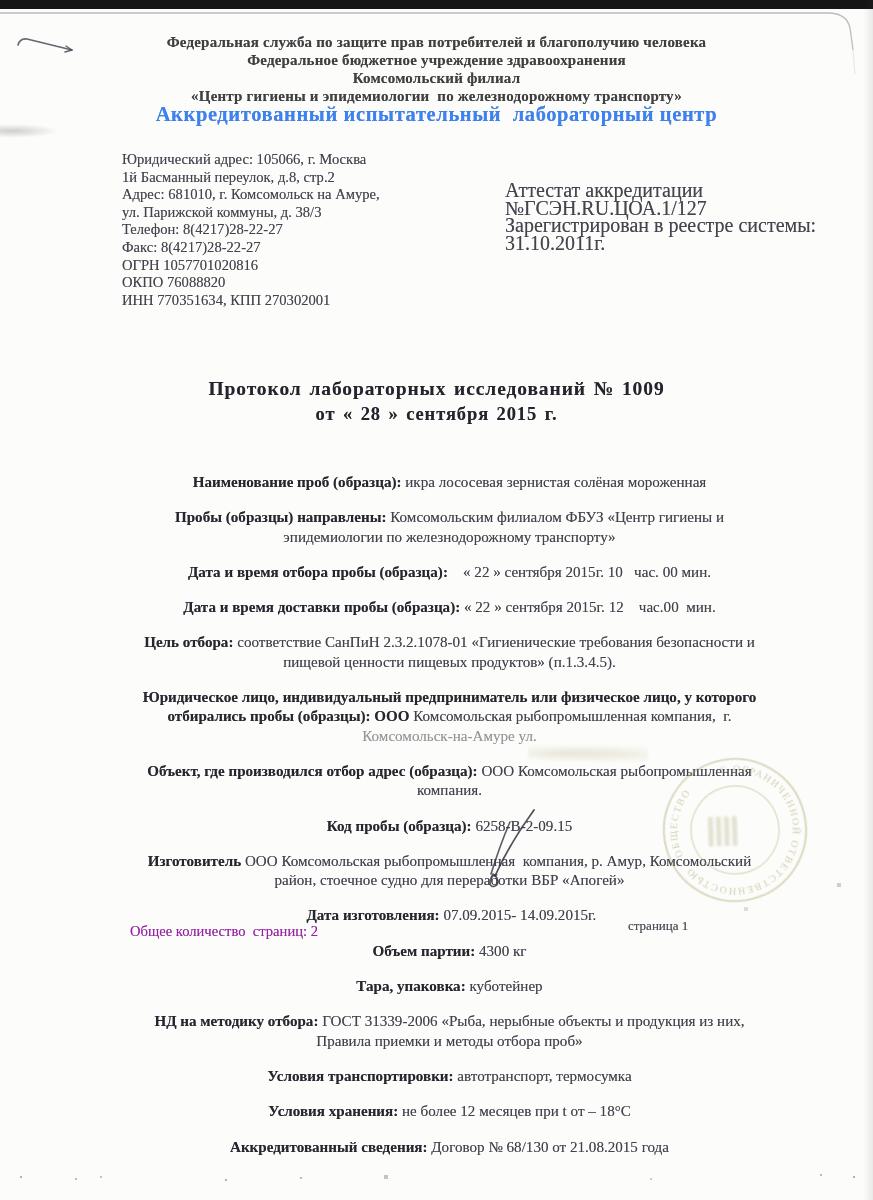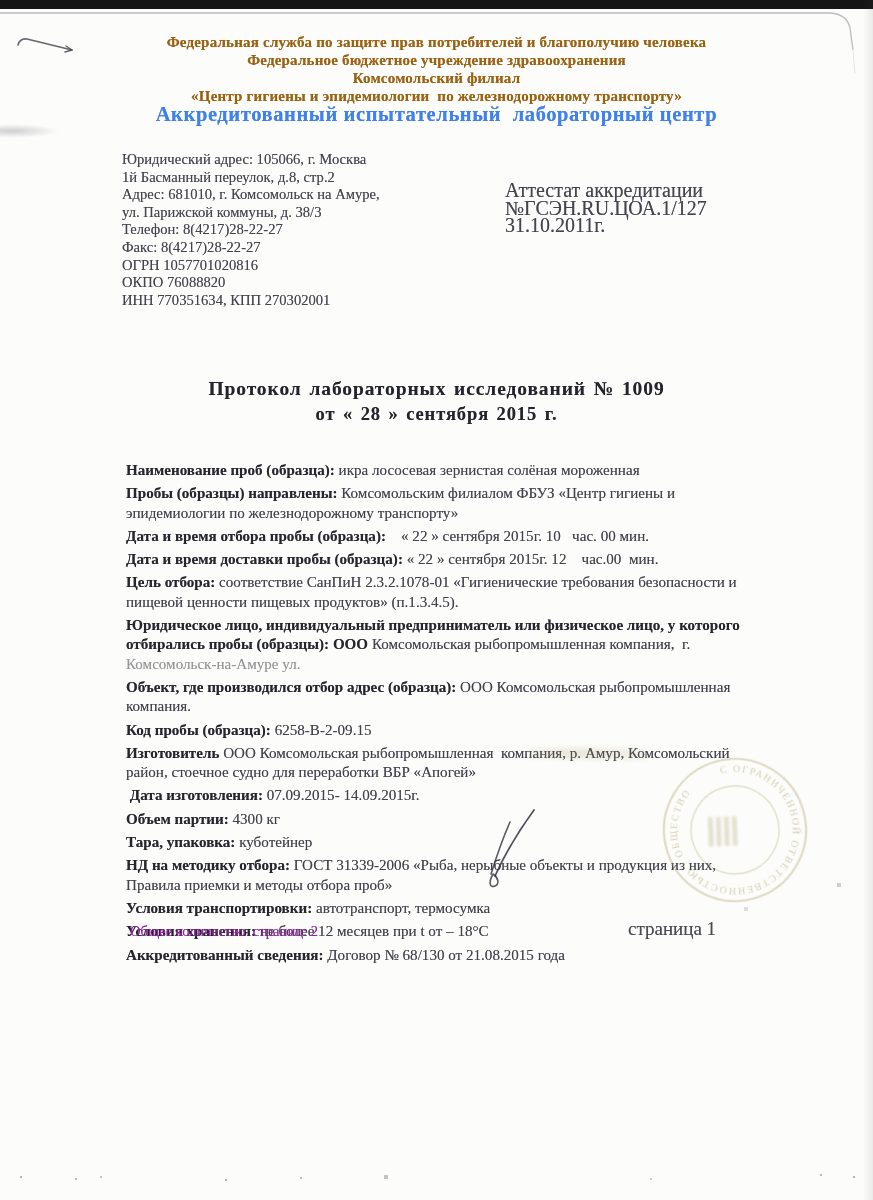--- a/index.html
+++ b/index.html
@@ -24,21 +24,21 @@
   .speckles{position:absolute;left:20px;top:1176px;width:2px;height:2px;background:rgba(90,90,100,.45);
     box-shadow:55px 2px 0 0 rgba(90,90,100,.4),80px 0 0 0 rgba(90,90,100,.35),
     205px 3px 0 0 rgba(90,90,100,.45),280px 1px 0 0 rgba(90,90,100,.4),
     365px 0 0 1px rgba(90,90,100,.35),630px 2px 0 0 rgba(90,90,100,.3),
     800px -2px 0 0 rgba(90,90,100,.4),833px 0 0 0 rgba(90,90,100,.45),
     818px -292px 0 1px rgba(120,120,128,.35),725px -268px 0 1px rgba(150,150,155,.3);}
   
   .scan-text{text-shadow:0 0 .6px rgba(70,70,85,.55);}
   .header{
     position:absolute;top:33px;left:0;width:100%;text-align:center;
-    font-size:15px;font-weight:700;color:#a16207;line-height:18px;white-space:pre-wrap;
+    font-size:15px;font-weight:700;color:#404040;line-height:18px;white-space:pre-wrap;
   }
   .header .hline{letter-spacing:.2px;}
   .center-title{
     position:absolute;top:103px;left:0;width:100%;text-align:center;
     font-size:20.5px;font-weight:700;color:#3b82f6;letter-spacing:.6px;white-space:pre-wrap;
   }
   .requisites{
     position:absolute;left:122px;top:151px;width:370px;
     font-size:14.6px;line-height:17.6px;color:#44444e;white-space:pre-wrap;
   }
@@ -49,26 +49,26 @@
   .protocol-title{
     position:absolute;top:378px;left:0;width:100%;text-align:center;
     font-weight:700;color:#24242c;
   }
   .protocol-title .t1{font-size:19.5px;letter-spacing:.9px;word-spacing:2px;}
   .protocol-title .t2{font-size:18.5px;letter-spacing:.9px;word-spacing:2px;margin-top:4px;}
   .body-fields{
     position:absolute;left:122px;top:457px;width:655px;
     font-size:15.1px;line-height:19.3px;color:#42424c;
   }
-  .body-fields p.bp{margin:4px;white-space:pre-wrap;}
+  .body-fields p.bp{margin:16px;white-space:pre-wrap;text-align:center;}
   .seg-b{font-weight:700;color:#26262e;}
   .seg-n{font-weight:400;}
   .seg-faded{opacity:.55;filter:blur(.3px);}
   .footer-left{position:absolute;left:130px;top:923px;font-size:14.6px;color:#a21caf;white-space:pre-wrap;}
-  .footer-right{position:absolute;left:628px;top:918px;font-size:19px;color:#4a4a54;}
+  .footer-right{position:absolute;left:628px;top:918px;font-size:13px;color:#4a4a54;}
   
   .stamp{
     position:absolute;left:660px;top:755px;width:150px;height:150px;
     transform:rotate(-14deg);opacity:.85;filter:blur(.4px);
   }
   .stamp-center-lines{position:absolute;left:60px;top:46px;width:30px;height:60px;transform:rotate(-78deg);}
   .stamp-center-lines div{height:5px;margin:3px 0;background:rgba(160,150,95,.30);border-radius:2px;filter:blur(.8px);}
   .stamp-smudge{
     position:absolute;left:528px;top:744px;width:120px;height:18px;
     background:radial-gradient(ellipse at 30% 50%,rgba(165,155,100,.18),rgba(165,155,100,0) 70%),
@@ -89,21 +89,21 @@
   <svg class="mark-svg" style="left:10px;top:32px;width:76px;height:30px" viewBox="0 0 76 30">
     <path d="M8,13 q2,-7 9,-6 L62,18" fill="none" stroke="#4a4a56" stroke-width="1.6" stroke-linecap="round" opacity="0.85"></path>
     <path d="M62,18 l-6,-4 m6,4 l-7,2" fill="none" stroke="#4a4a56" stroke-width="1.4" stroke-linecap="round" opacity="0.85"></path>
   </svg>
   <div class="fold-shadow"></div>
 
   <div class="header scan-text"><div class="hline">Федеральная служба по защите прав потребителей и благополучию человека</div><div class="hline">Федеральное бюджетное учреждение здравоохранения</div><div class="hline">Комсомольский филиал</div><div class="hline">«Центр гигиены и эпидемиологии  по железнодорожному транспорту»</div></div>
   <div class="center-title scan-text">Аккредитованный испытательный  лабораторный центр</div>
 
   <div class="requisites scan-text"><div class="rline">Юридический адрес: 105066, г. Москва</div><div class="rline">1й Басманный переулок, д.8, стр.2</div><div class="rline">Адрес: 681010, г. Комсомольск на Амуре,</div><div class="rline">ул. Парижской коммуны, д. 38/3</div><div class="rline">Телефон: 8(4217)28-22-27</div><div class="rline">Факс: 8(4217)28-22-27</div><div class="rline">ОГРН 1057701020816</div><div class="rline">ОКПО 76088820</div><div class="rline">ИНН 770351634, КПП 270302001</div></div>
-  <div class="accreditation scan-text"><div class="aline">Аттестат аккредитации</div><div class="aline">№ГСЭН.RU.ЦОА.1/127</div><div class="aline">31.10.2011г.</div></div>
+  <div class="accreditation scan-text"><div class="aline">Аттестат аккредитации</div><div class="aline">№ГСЭН.RU.ЦОА.1/127</div><div class="aline">Зарегистрирован в реестре системы:</div><div class="aline">31.10.2011г.</div></div>
 
   <div class="protocol-title scan-text">
     <div class="t1">Протокол лабораторных исследований № 1009</div>
     <div class="t2">от  « 28 » сентября 2015 г.</div>
   </div>
 
   <div class="body-fields scan-text">
       <p class="bp"><span class="seg-b">Наименование проб (образца): </span><span class="seg-n">икра лососевая зернистая солёная мороженная</span></p>
       <p class="bp"><span class="seg-b">Пробы (образцы) направлены: </span><span class="seg-n">Комсомольским филиалом ФБУЗ «Центр гигиены и эпидемиологии по железнодорожному транспорту»</span></p>
       <p class="bp"><span class="seg-b">Дата и время отбора пробы (образца):</span><span class="seg-n">    « 22 » сентября 2015г. 10   час. 00 мин.</span></p>

